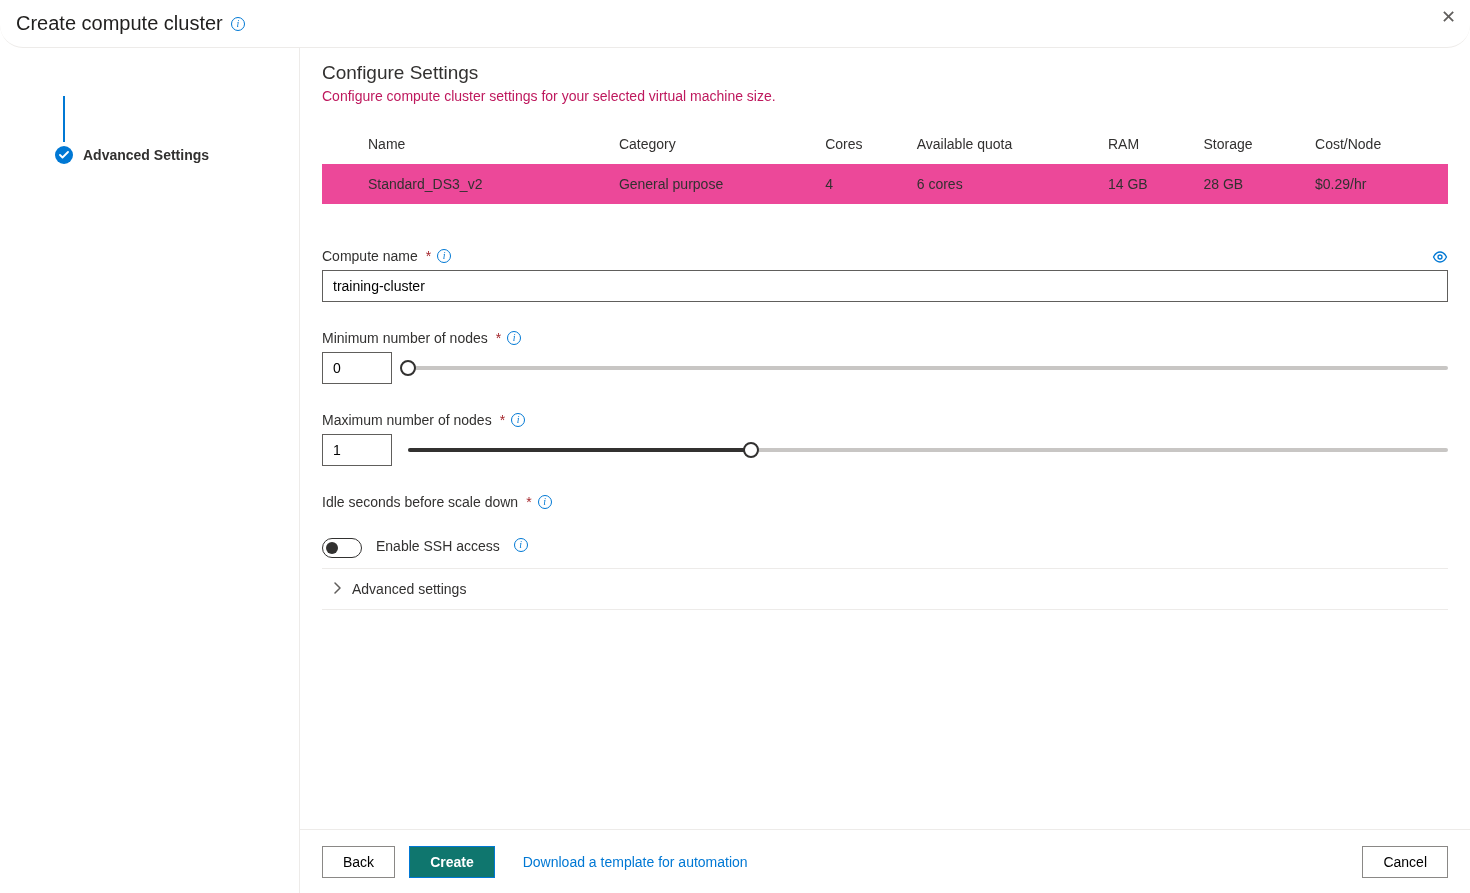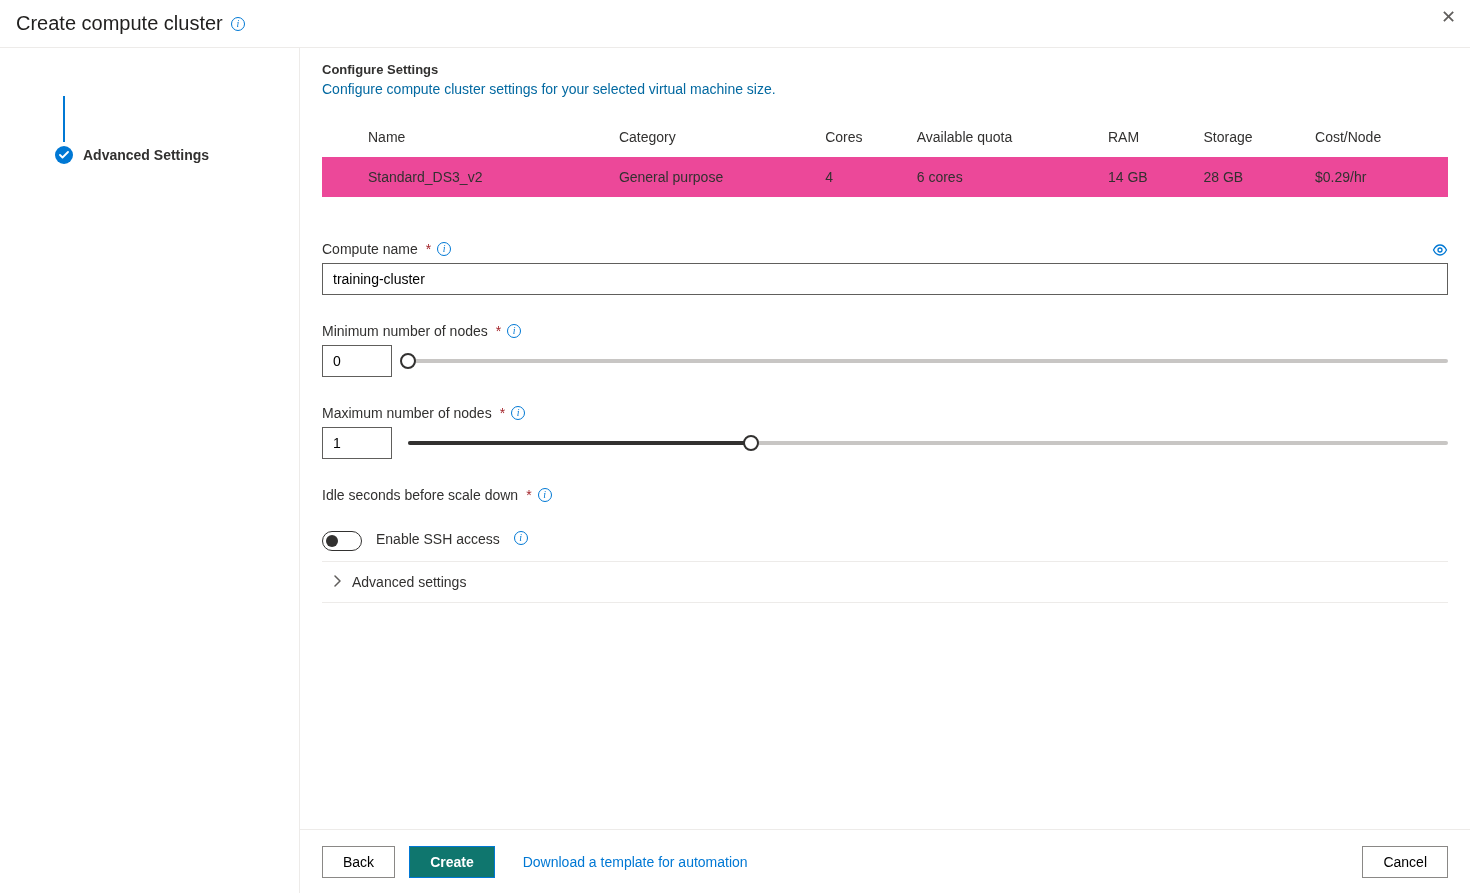--- a/index.html
+++ b/index.html
@@ -14,20 +14,21 @@
     position: relative;
   }
   
   .header {
     height: 48px;
     display: flex;
     align-items: center;
     padding: 0 16px;
     border-bottom: 1px solid #edebe9;
     position: relative;
+    border-radius: 23px;
   }
   .header-title {
     font-size: 20px;
     font-weight: 400;
     color: #201f1e;
   }
   .close-btn {
     position: absolute;
     right: 10px;
     top: 4px;
@@ -68,22 +69,22 @@
     flex: 1;
     display: flex;
     flex-direction: column;
     position: relative;
   }
   .main-scroll {
     flex: 1;
     padding: 14px 22px 0 22px;
     overflow: auto;
   }
-  .section-title { font-size: 13px; font-weight: 700; margin-bottom: 4px; }
-  .section-desc { font-size: 14px; color: #0369a1; margin-bottom: 20px; }
+  .section-title { font-size: 19px; font-weight: 400; margin-bottom: 4px; }
+  .section-desc { font-size: 14px; color: #be185d; margin-bottom: 20px; }
   
   .vm-table { width: 100%; border-collapse: collapse; margin-bottom: 44px; }
   .vm-table th, .vm-table td {
     text-align: left;
     font-size: 14px;
     font-weight: 400;
     padding: 12px 8px;
   }
   .vm-table th { color: #323130; font-weight: 400; }
   .vm-table th:first-child, .vm-table td:first-child { padding-left: 46px; }

